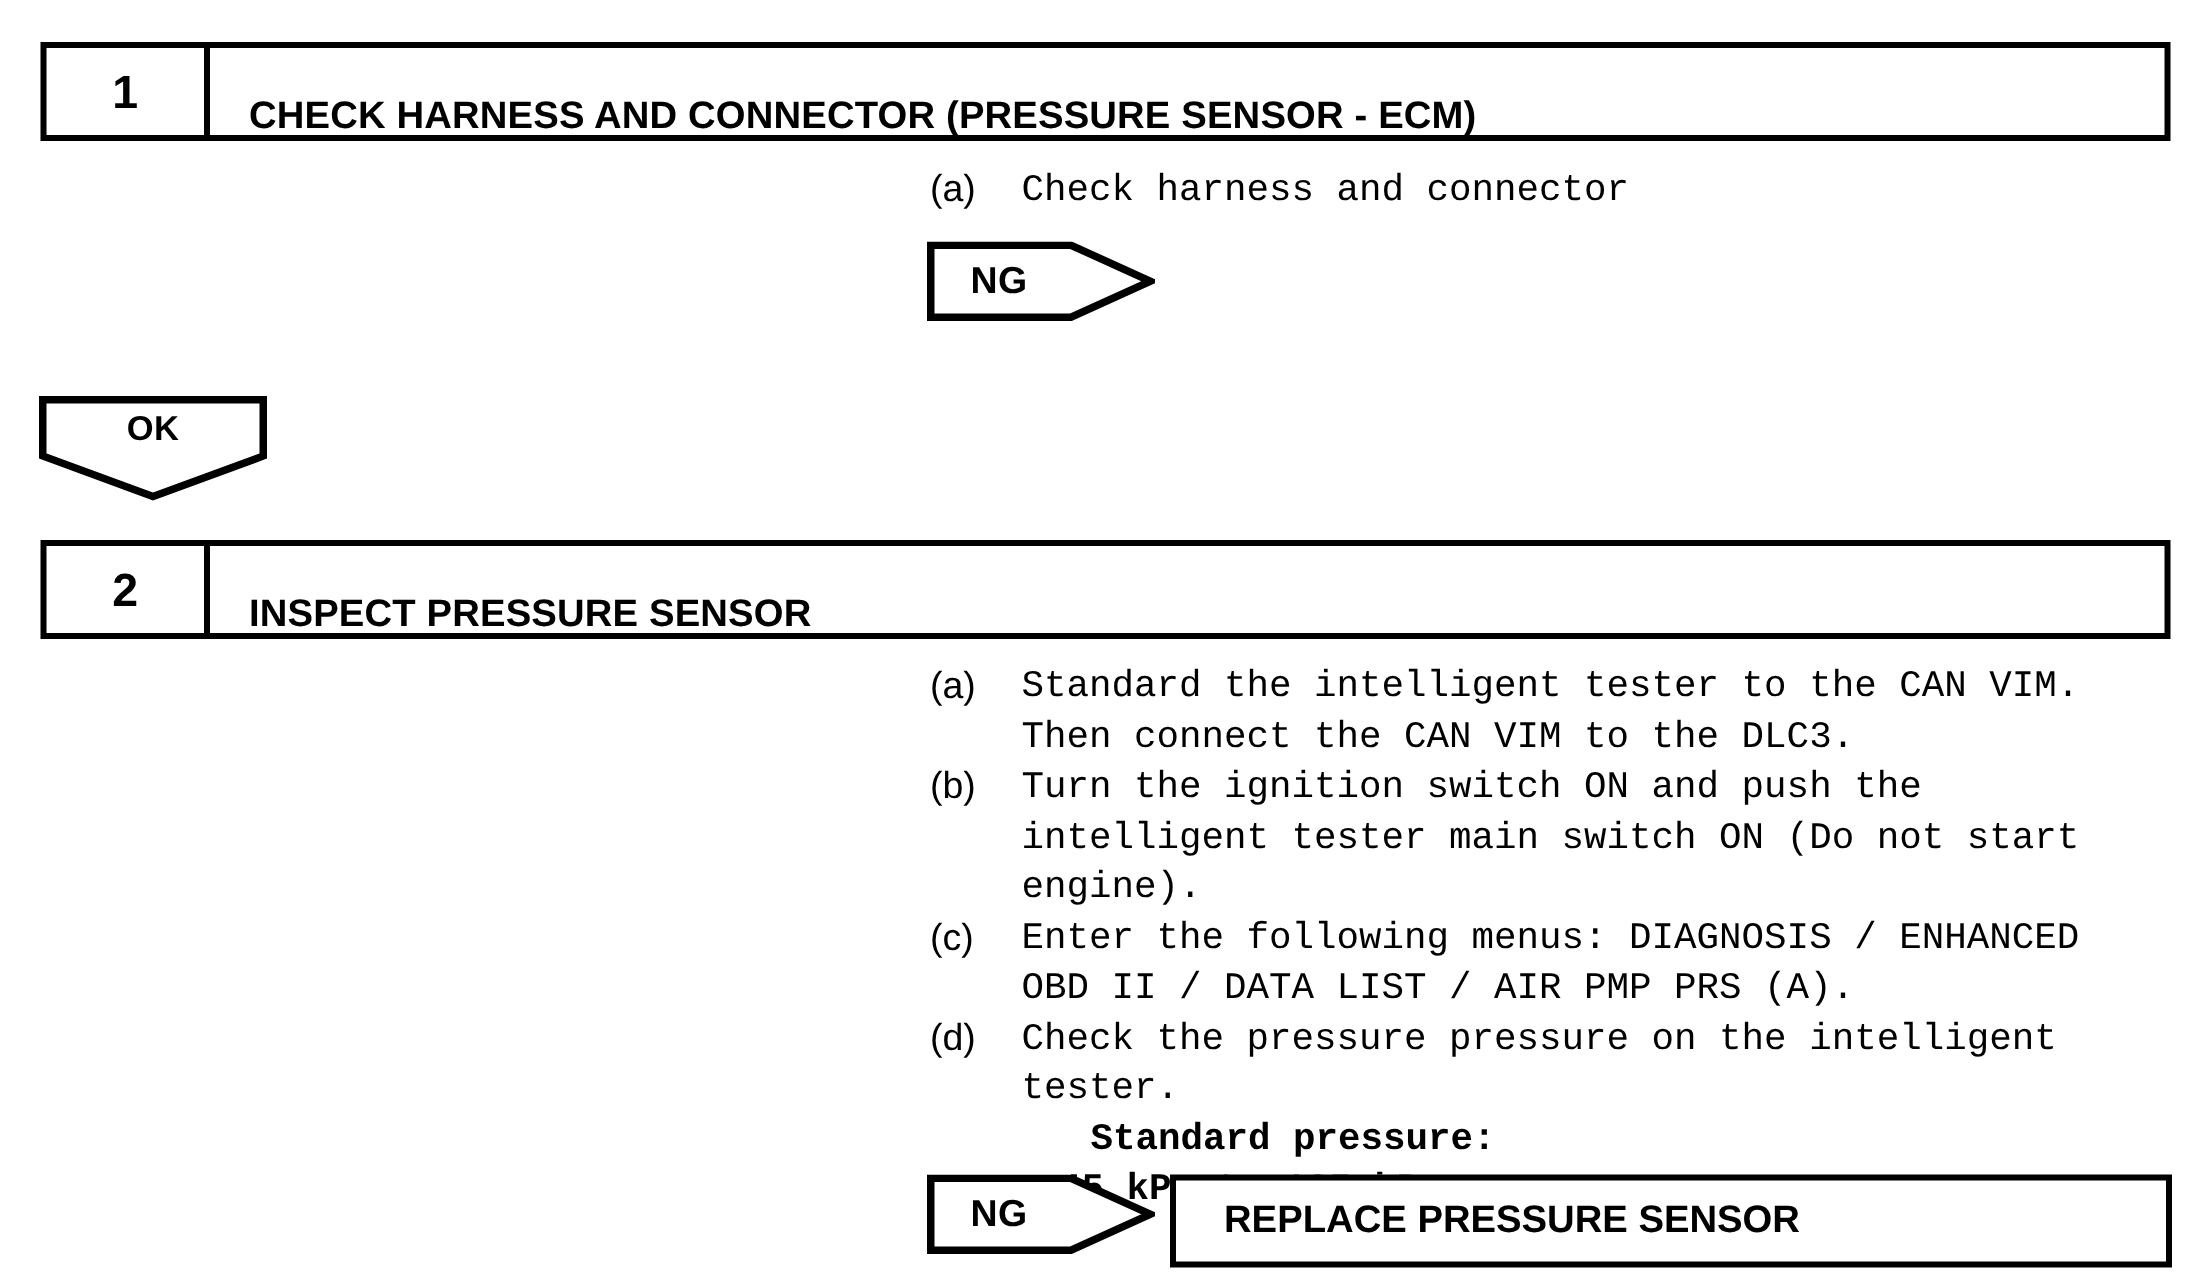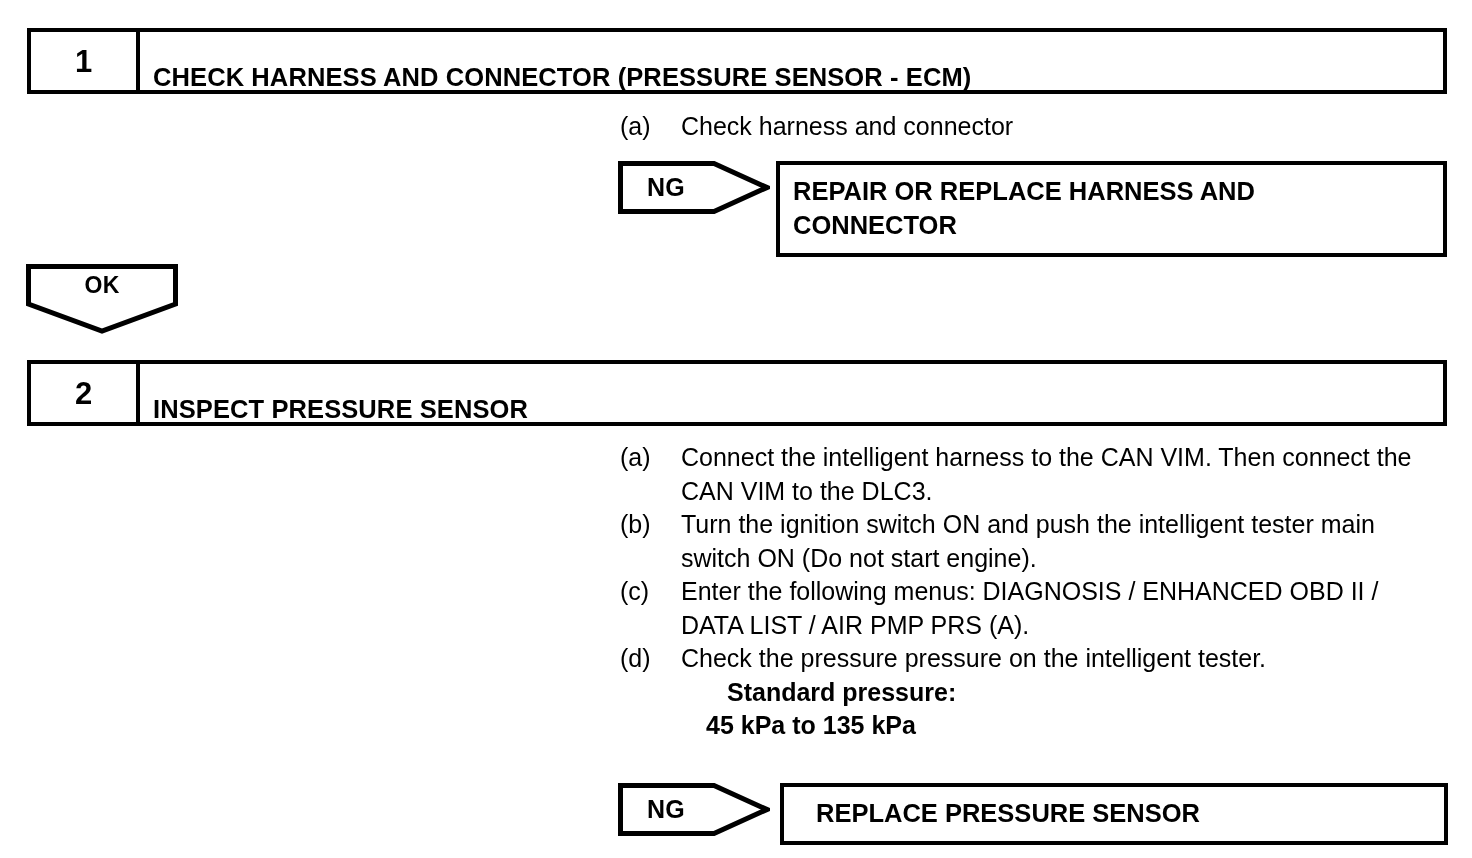--- a/index.html
+++ b/index.html
@@ -38,21 +38,21 @@
     align-items: center;
     justify-content: center;
     font-weight: bold;
     font-size: 31px;
     line-height: 1;
   }
   .step-title {
     flex: 1 1 auto;
     display: flex;
     align-items: center;
-    padding-left: 13px;
+    padding-left: 26px;
     font-weight: bold;
     font-size: 25.5px;
     letter-spacing: 0.1px;
     white-space: nowrap;
     margin-top: 32px;
   }
 
   
   .proc-list {
     position: absolute;
@@ -62,20 +62,21 @@
   .proc-item {
     display: flex;
     align-items: flex-start;
   }
   .proc-label {
     flex: 0 0 61px;
     width: 61px;
   }
   .proc-text {
     flex: 1 1 auto;
+    font-family: Liberation Mono, monospace;
   }
   .proc-text .spec-title {
     font-weight: bold;
     display: block;
     margin-left: 46px;
   }
   .proc-text .spec-value {
     font-weight: bold;
     display: block;
     padding-left: 25px;
@@ -164,41 +165,37 @@
     </div>
   </div>
 
   <div class="ng-arrow" style="left:618px; top:161px;">
     <svg viewBox="0 0 152 53" xmlns="http://www.w3.org/2000/svg">
       <path d="M 2.5 2.5 L 96 2.5 L 149 26.5 L 96 50.5 L 2.5 50.5 Z" fill="#ffffff" stroke="#000000" stroke-width="5" stroke-linejoin="miter"></path>
     </svg>
     <span class="ng-text">NG</span>
   </div>
 
-  <div class="result-box" style="left:776px; top:161px; width:671px; height:96px;">
-    <span class="rb-line">REPAIR OR REPLACE HARNESS AND</span>
-    <span class="rb-line">CONNECTOR</span>
-  </div>
 
   <div class="ok-arrow" style="left:26px; top:264px;">
     <svg viewBox="0 0 152 70" xmlns="http://www.w3.org/2000/svg">
       <path d="M 2.5 2.5 L 149.5 2.5 L 149.5 40 L 76 67 L 2.5 40 Z" fill="#ffffff" stroke="#000000" stroke-width="5" stroke-linejoin="miter"></path>
     </svg>
     <span class="ok-text">OK</span>
   </div>
 
   <div class="step-header" style="left:27px; top:360px; width:1420px; height:66px;">
     <div class="step-number">2</div>
     <div class="step-title">INSPECT PRESSURE SENSOR</div>
   </div>
 
   <div class="proc-list" style="left:620px; top:441px; width:812px;">
     <div class="proc-item">
       <span class="proc-label">(a)</span>
-      <span class="proc-text">Connect the intelligent harness to the CAN VIM. Then connect the CAN VIM to the DLC3.</span>
+      <span class="proc-text">Standard the intelligent tester to the CAN VIM. Then connect the CAN VIM to the DLC3.</span>
     </div>
     <div class="proc-item">
       <span class="proc-label">(b)</span>
       <span class="proc-text">Turn the ignition switch ON and push the intelligent tester main switch ON (Do not start engine).</span>
     </div>
     <div class="proc-item">
       <span class="proc-label">(c)</span>
       <span class="proc-text">Enter the following menus: DIAGNOSIS / ENHANCED OBD II / DATA LIST / AIR PMP PRS (A).</span>
     </div>
     <div class="proc-item">

